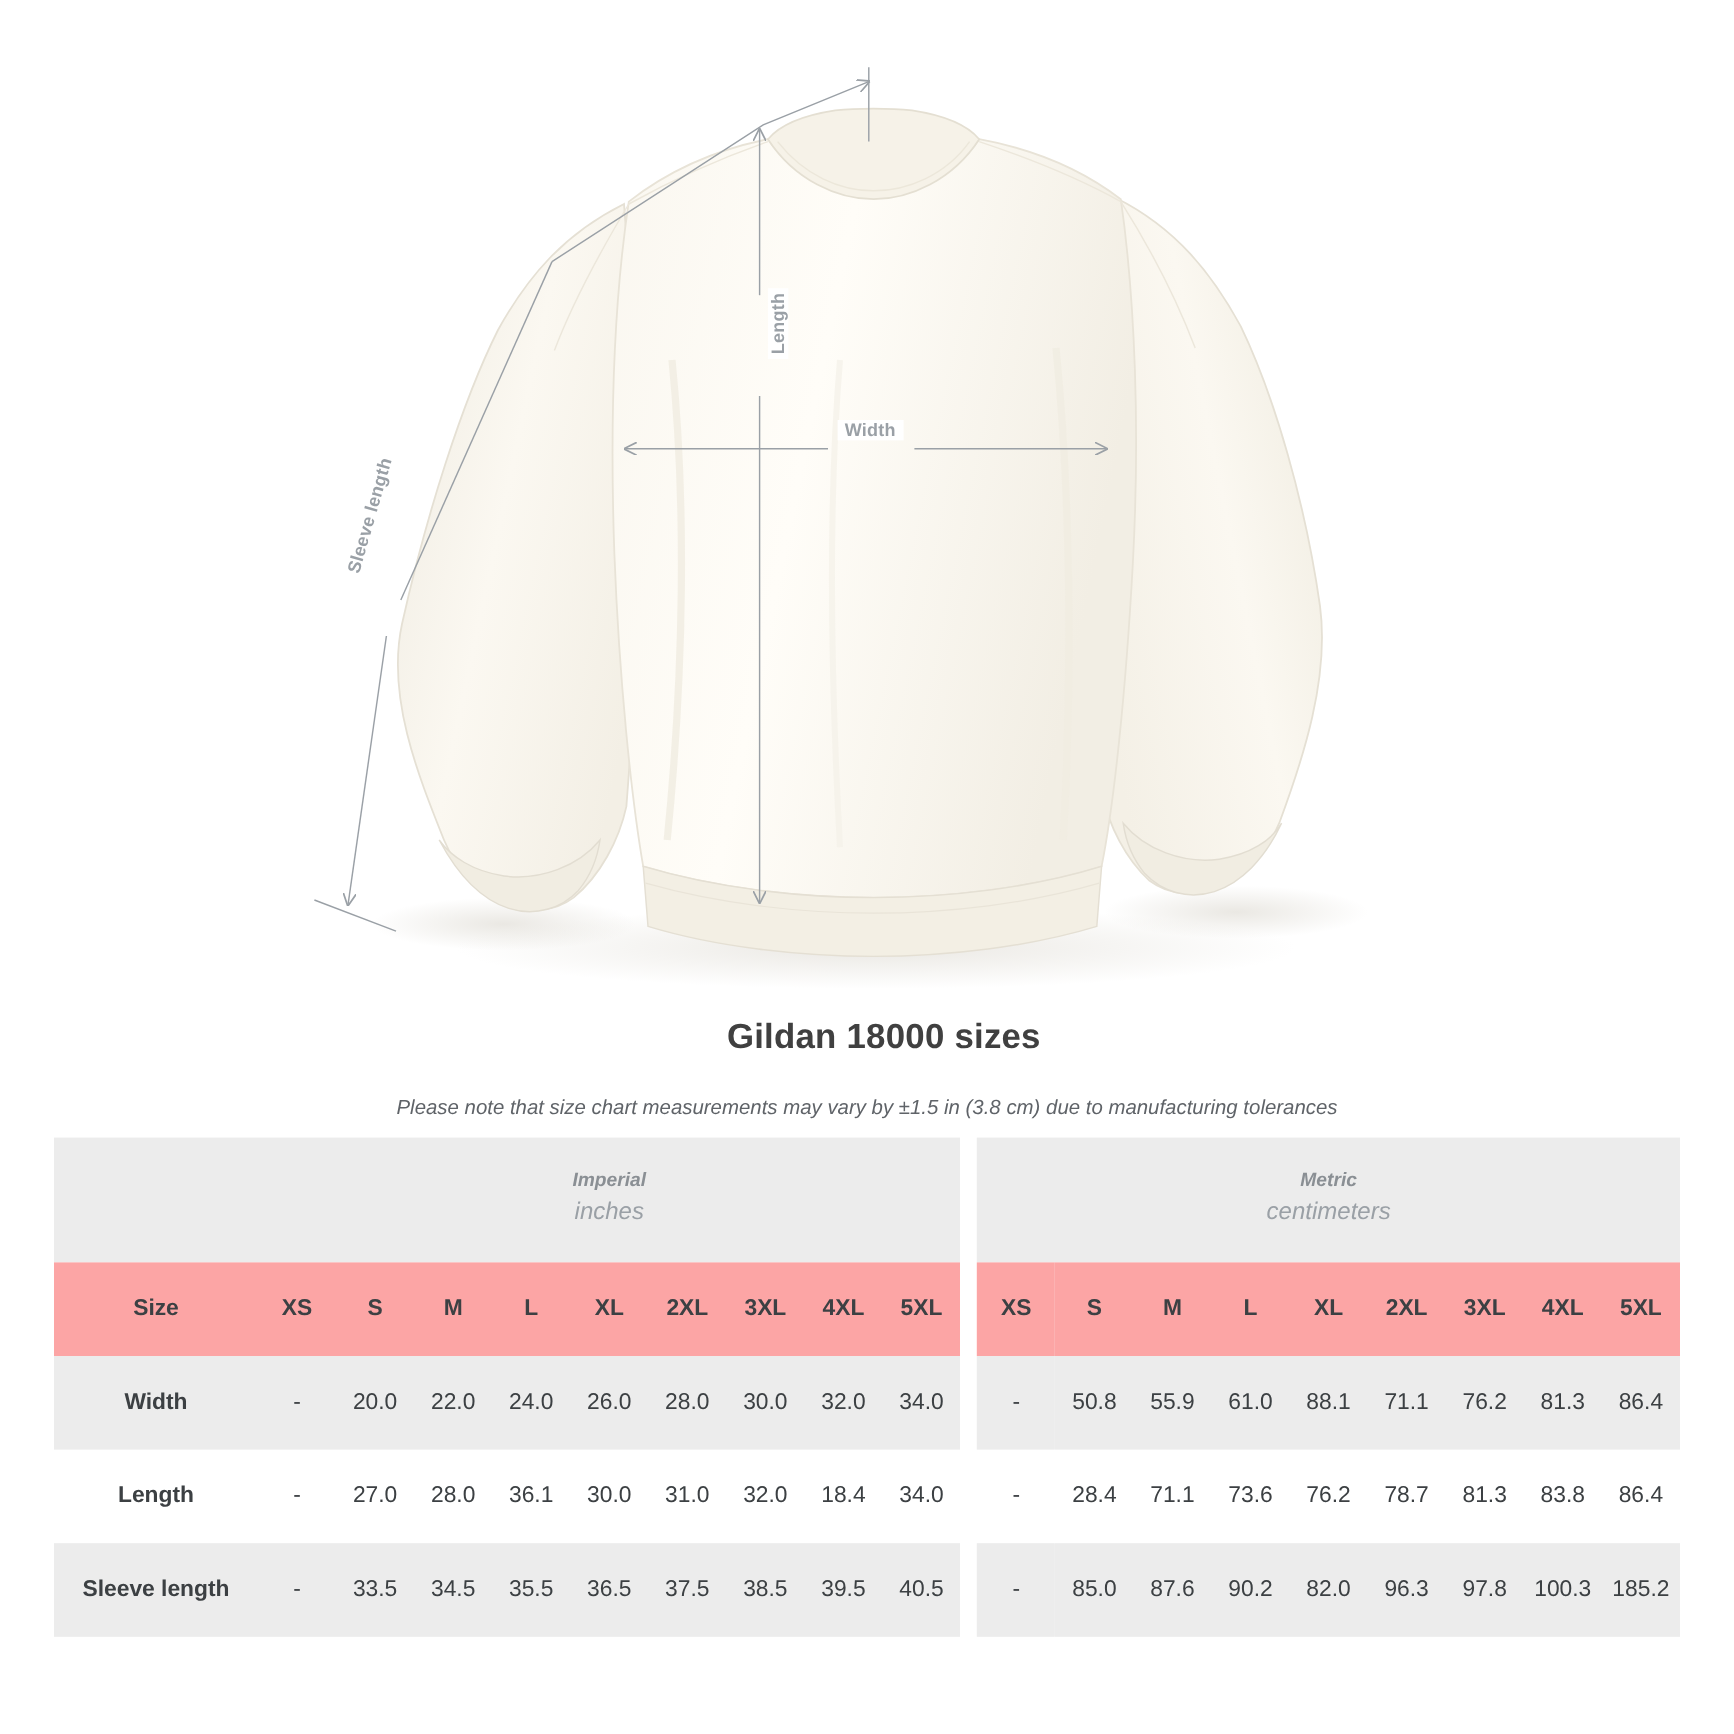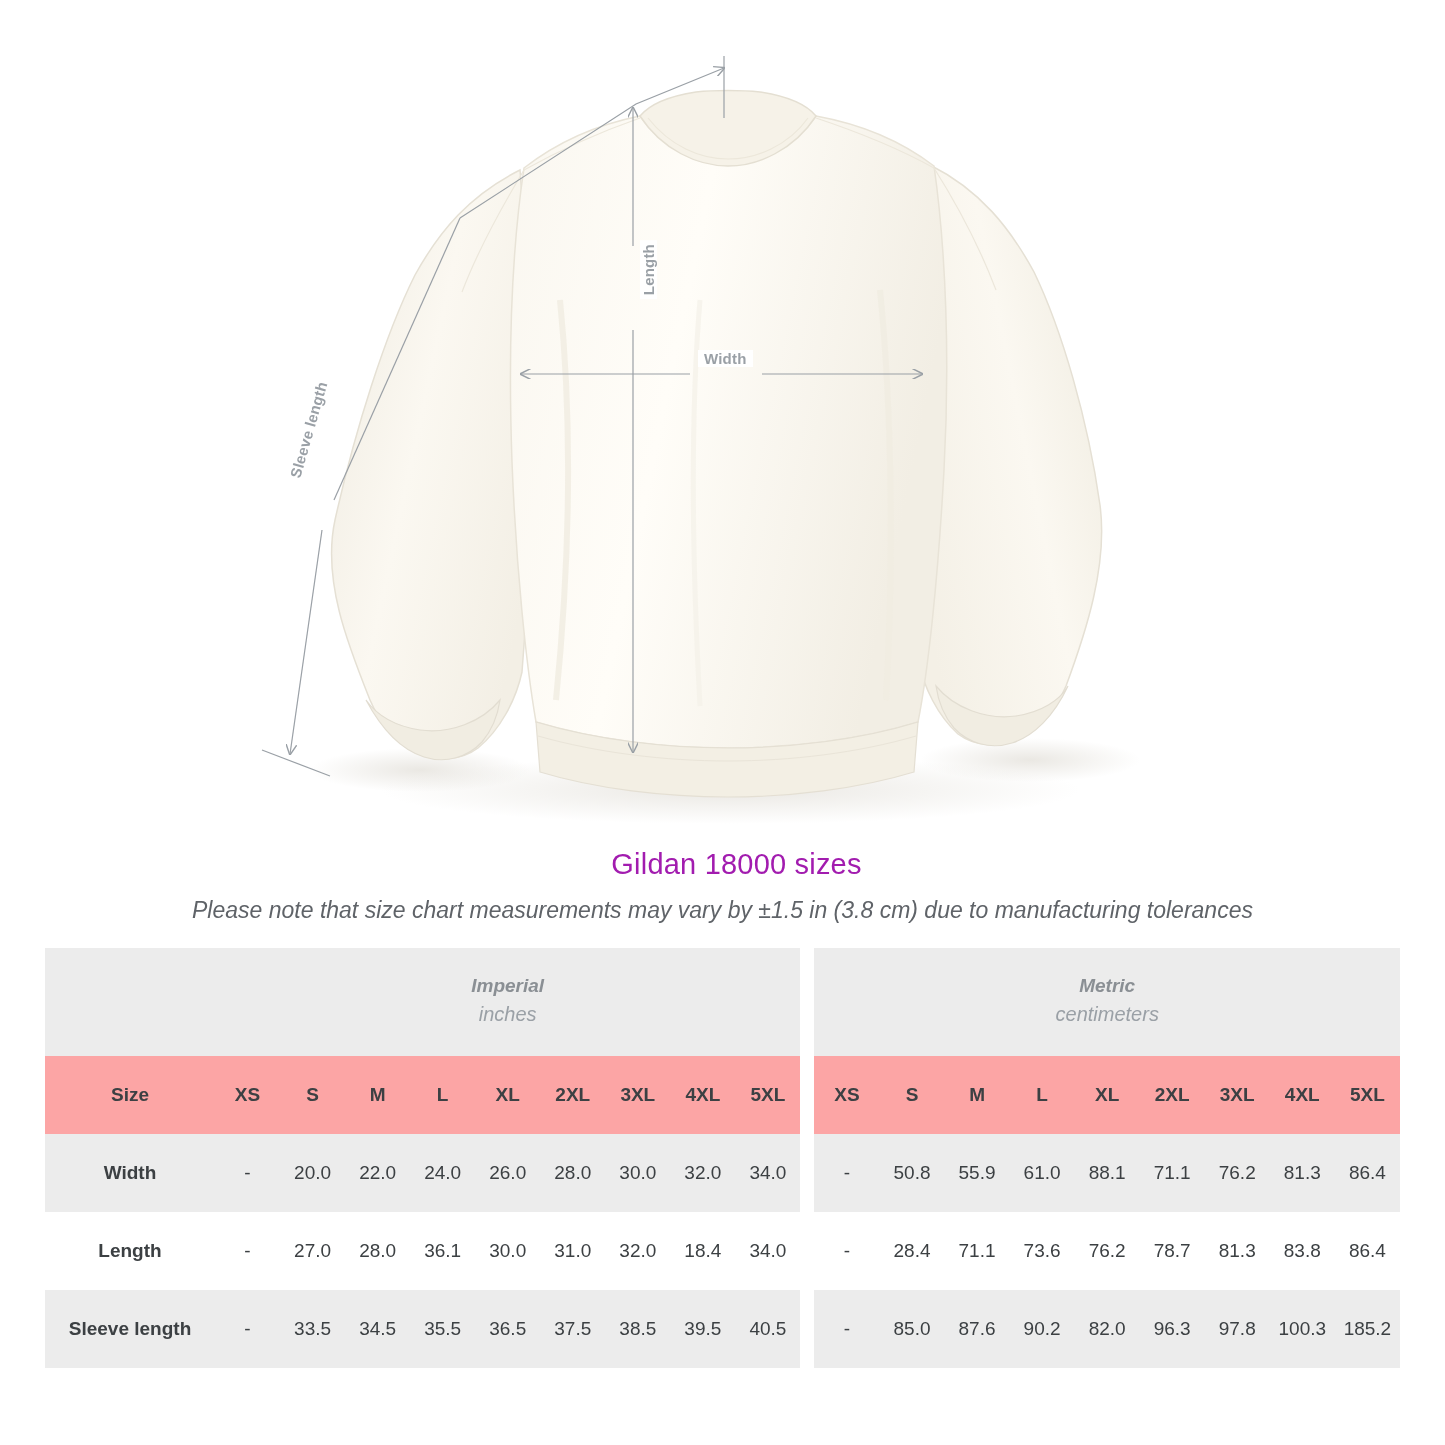--- a/index.html
+++ b/index.html
@@ -50,32 +50,32 @@
     writing-mode: vertical-rl;
     transform: rotate(180deg) rotate(16deg);
     transform-origin: center;
     background: transparent;
   }
 
   
   .title {
     text-align: center;
     font-size: 29px;
-    font-weight: normal;
-    color: #a21caf;
+    font-weight: bold;
+    color: #404040;
     margin: 8px 0 0 0;
     letter-spacing: .2px;
     padding-left: 28px;
   }
   .subtitle {
     text-align: center;
-    font-size: 23px;
+    font-size: 17px;
     font-style: italic;
     color: #5f6368;
-    margin: 16px 0 0 0;
+    margin: 32px 0 0 0;
   }
 
   
   .table-wrap {
     position: absolute;
     left: 45px;
     top: 948px;
     width: 1355px;
   }
   table.size-chart {
@@ -88,21 +88,21 @@
     vertical-align: middle;
     font-size: 18px;
     color: #3c4043;
     border: none;
   }
   tr.unit-head th {
     background: #ececec;
     padding: 26px 0 26px 0;
   }
   .unit-name {
-    font-size: 19px;
+    font-size: 16px;
     font-style: italic;
     font-weight: bold;
     color: #8a8f94;
     line-height: 1.25;
   }
   .unit-sub {
     font-size: 20px;
     font-style: italic;
     color: #9aa0a6;
     font-weight: normal;

